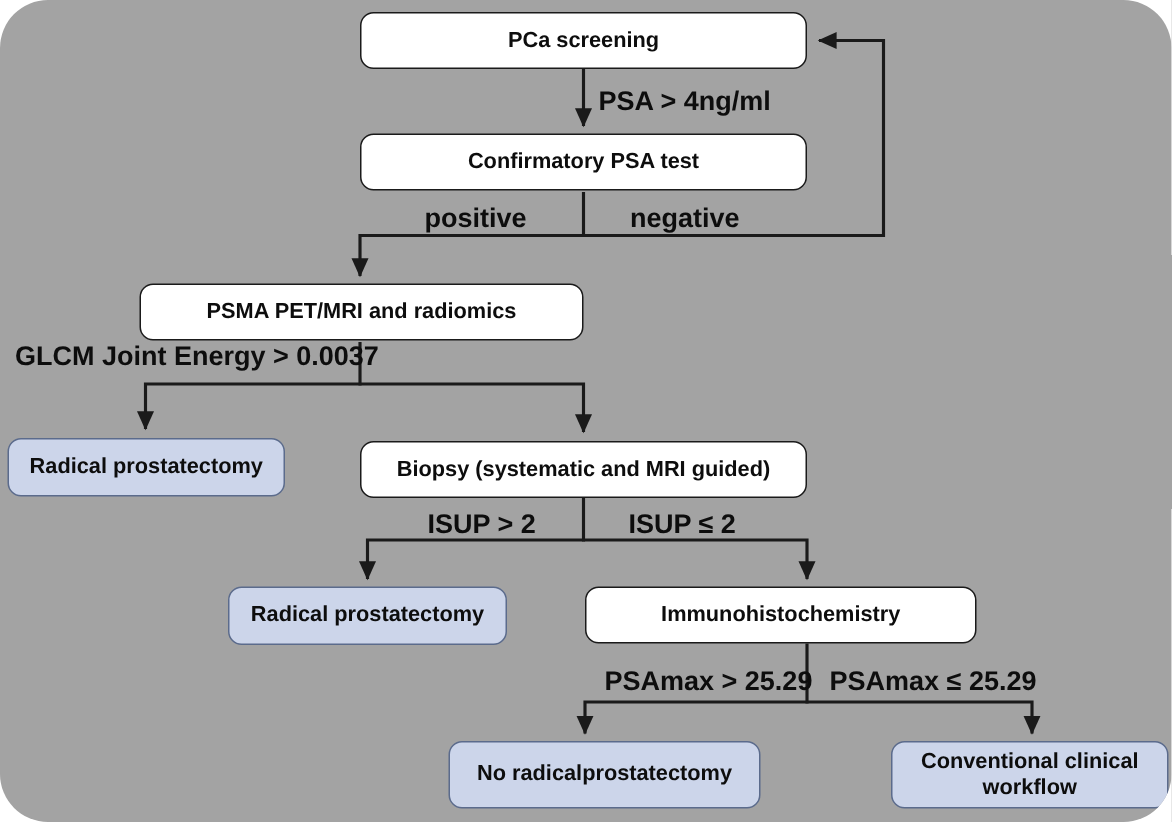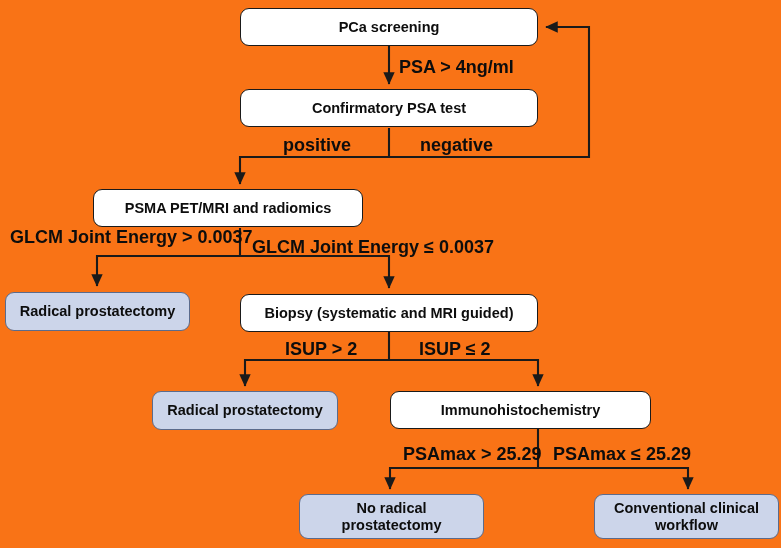--- a/index.html
+++ b/index.html
@@ -4,23 +4,24 @@
 <style>
   html, body {
     margin: 0;
     padding: 0;
     background: #ffffff;
   }
   #flowchart-root {
     position: relative;
     width: 781px;
     height: 548px;
-    background: #f97316;
+    background: #a3a3a3;
     font-family: "Liberation Sans", sans-serif;
     overflow: hidden;
+    border-radius: 32px;
   }
   #edges-svg {
     position: absolute;
     left: 0;
     top: 0;
     width: 781px;
     height: 548px;
     pointer-events: none;
   }
   .node {
@@ -116,49 +117,48 @@
 
     <g>
       <path d="M538,468 L688,468 L688,489" stroke="#1a1a1a" stroke-width="2.1" fill="none" marker-end="url(#arrowhead)"></path>
     </g>
   </svg>
 
   <div class="node plain" style="left:240px; top:8px; width:298px; height:38px;">PCa screening</div>
 
   <div class="node plain" style="left:240px; top:89px; width:298px; height:38px;text-align:center;">Confirmatory PSA test</div>
 
-  <div class="node plain" style="left:93px; top:189px; width:270px; height:38px;">PSMA PET/MRI and radiomics</div>
+  <div class="node plain" style="left:93px; top:189px; width:296px; height:38px;">PSMA PET/MRI and radiomics</div>
 
   <div class="node filled" style="left:5px; top:292px; width:185px; height:39px;">Radical prostatectomy</div>
 
   <div class="node plain" style="left:240px; top:294px; width:298px; height:38px;">Biopsy (systematic and MRI guided)</div>
 
   <div class="node filled" style="left:152px; top:391px; width:186px; height:39px;">Radical prostatectomy</div>
 
   <div class="node plain" style="left:390px; top:391px; width:261px; height:38px;">Immunohistochemistry</div>
 
-  <div class="node filled" style="left:299px; top:494px; width:185px; height:45px; flex-direction:column;">
+  <div class="node filled" style="left:299px; top:494px; width:208px; height:45px; flex-direction:row;">
     <span>No radical</span>
     <span>prostatectomy</span>
   </div>
 
   <div class="node filled" style="left:594px; top:494px; width:185px; height:45px; flex-direction:column;">
     <span>Conventional clinical</span>
     <span>workflow</span>
   </div>
 
   <div class="edge-label" style="left:399px; top:58px;">PSA &gt; 4ng/ml</div>
 
   <div class="edge-label" style="left:283px; top:136px;">positive</div>
 
   <div class="edge-label" style="left:420px; top:136px;">negative</div>
 
   <div class="edge-label" style="left:10px; top:228px;">GLCM Joint Energy &gt; 0.0037</div>
 
-  <div class="edge-label" style="left:252px; top:238px;">GLCM Joint Energy ≤ 0.0037</div>
 
   <div class="edge-label" style="left:285px; top:340px;">ISUP &gt; 2</div>
 
   <div class="edge-label" style="left:419px; top:340px;">ISUP ≤ 2</div>
 
   <div class="edge-label" style="left:403px; top:445px;">PSAmax &gt; 25.29</div>
 
   <div class="edge-label" style="left:553px; top:445px;">PSAmax ≤ 25.29</div>
 
 </div>

